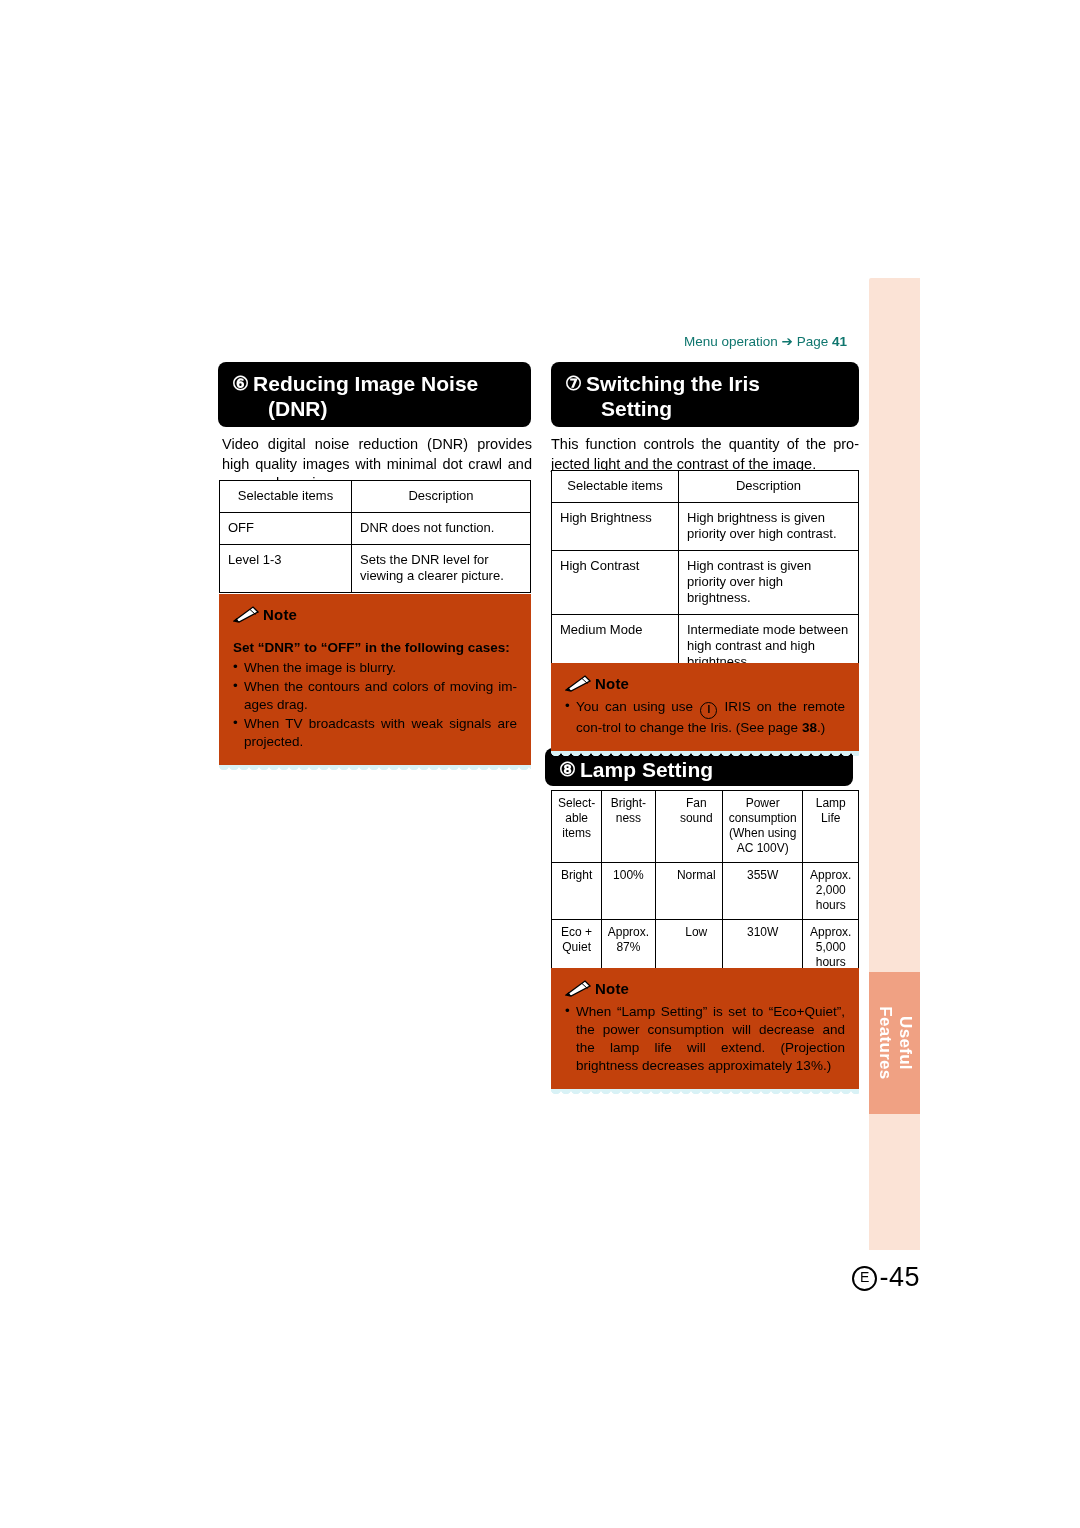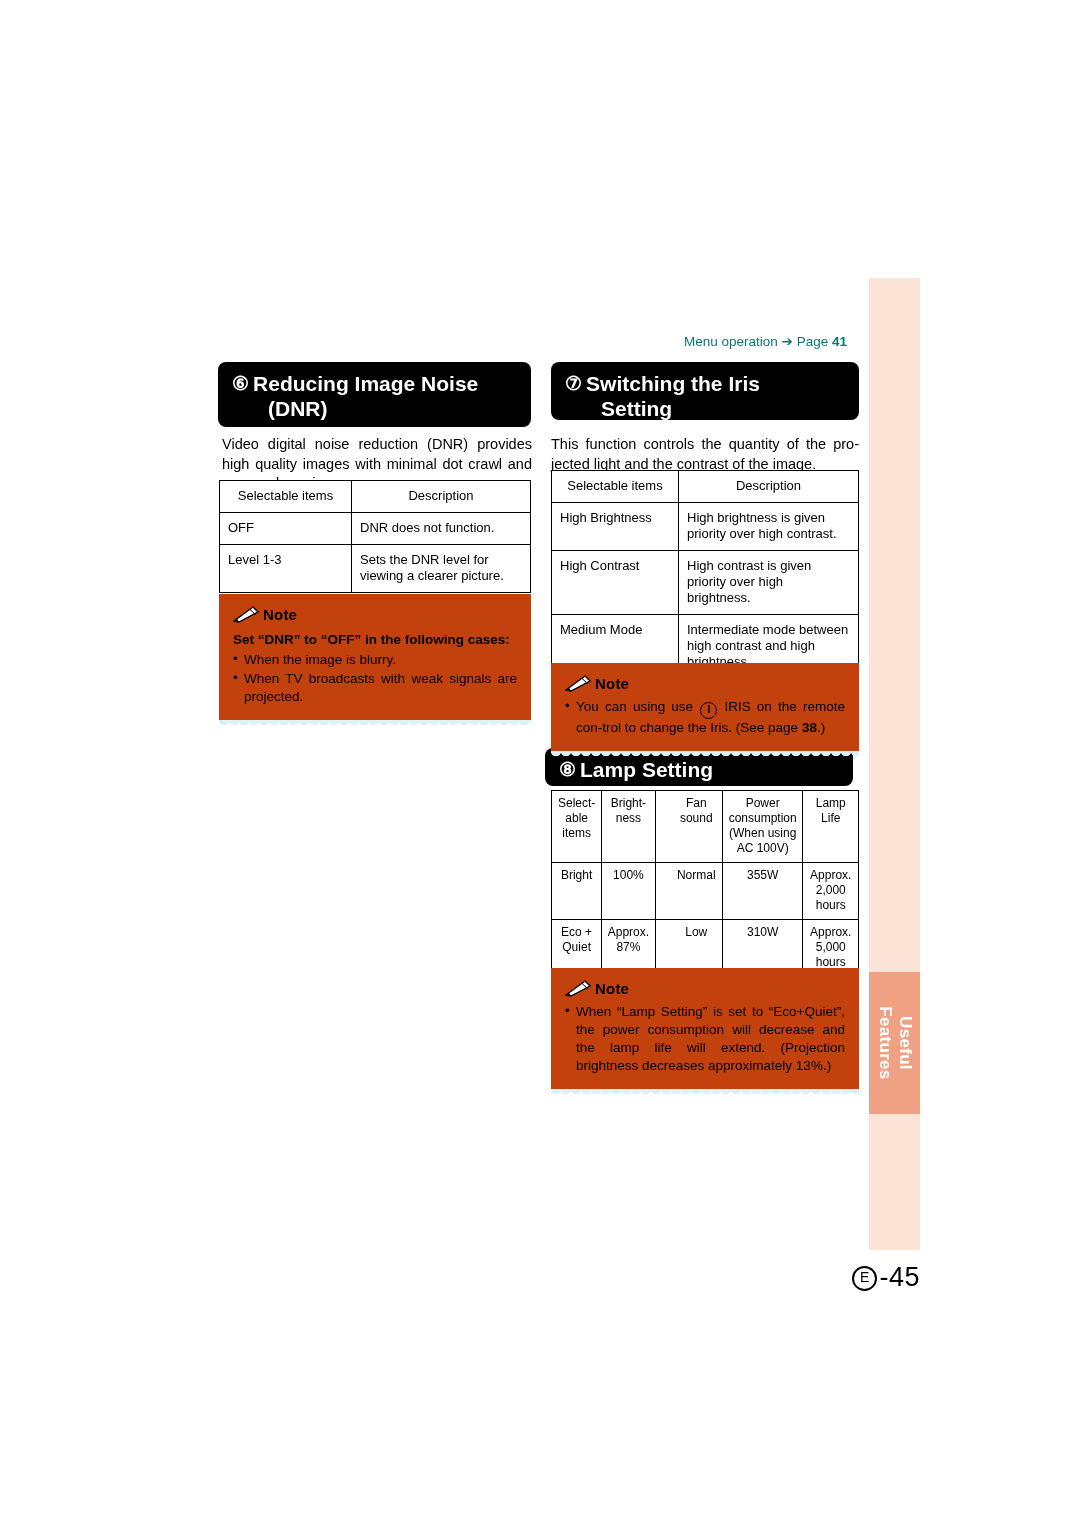--- a/index.html
+++ b/index.html
@@ -85,21 +85,21 @@
   }
   .hdr .num {
     display: inline-block;
     font-size: 19px;
     margin-right: 4px;
     vertical-align: 1px;
   }
   .hdr-indent { padding-left: 36px; display:block; }
 
   #hdr-dnr   { left: 218px; top: 362px; width: 313px; height: 65px; }
-  #hdr-iris  { left: 551px; top: 362px; width: 308px; height: 58px; }
+  #hdr-iris  { left: 551px; top: 362px; width: 308px; height: 65px; }
   #hdr-lamp  { left: 545px; top: 748px; width: 308px; height: 38px; }
 
   
   .para {
     position: absolute;
     font-size: 14.5px;
     line-height: 19.5px;
     text-align: justify;
     color: #000;
   }
@@ -159,21 +159,21 @@
   .pencil {
     position: absolute;
     left: 14px;
     top: 11px;
     width: 26px;
     height: 18px;
   }
   .note-sub {
     font-weight: bold;
     font-size: 13.5px;
-    margin: 9px 0 4px 0;
+    margin: 17px 0 4px 0;
   }
   .note ul {
     margin: 0;
     padding: 0;
     list-style: none;
   }
   .note li {
     font-size: 13.5px;
     line-height: 18px;
     text-align: justify;
@@ -280,20 +280,21 @@
   <div class="note" id="note-dnr">
     <svg class="pencil" viewBox="0 0 26 18">
       <path d="M1 16 L20 2 L25 7 L6 17 Z" fill="#ffffff" stroke="#000" stroke-width="1.3"></path>
       <path d="M1 16 L6 17 L3.5 13 Z" fill="#000"></path>
       <path d="M17 4.5 L22.5 9.5" stroke="#000" stroke-width="1"></path>
     </svg>
     <div class="note-title">Note</div>
     <div class="note-sub">Set “DNR” to “OFF” in the following cases:</div>
     <ul>
       <li>When the image is blurry.</li>
+      <li>When the contours and colors of moving im-ages drag.</li>
       <li>When TV broadcasts with weak signals are projected.</li>
     </ul>
   </div>
 
   <table class="doc" id="tbl-iris">
     <tbody>
         <tr>
       <td class="c1" style="text-align:center">Selectable items</td>
       <td style="text-align:center">Description</td>
     </tr>

